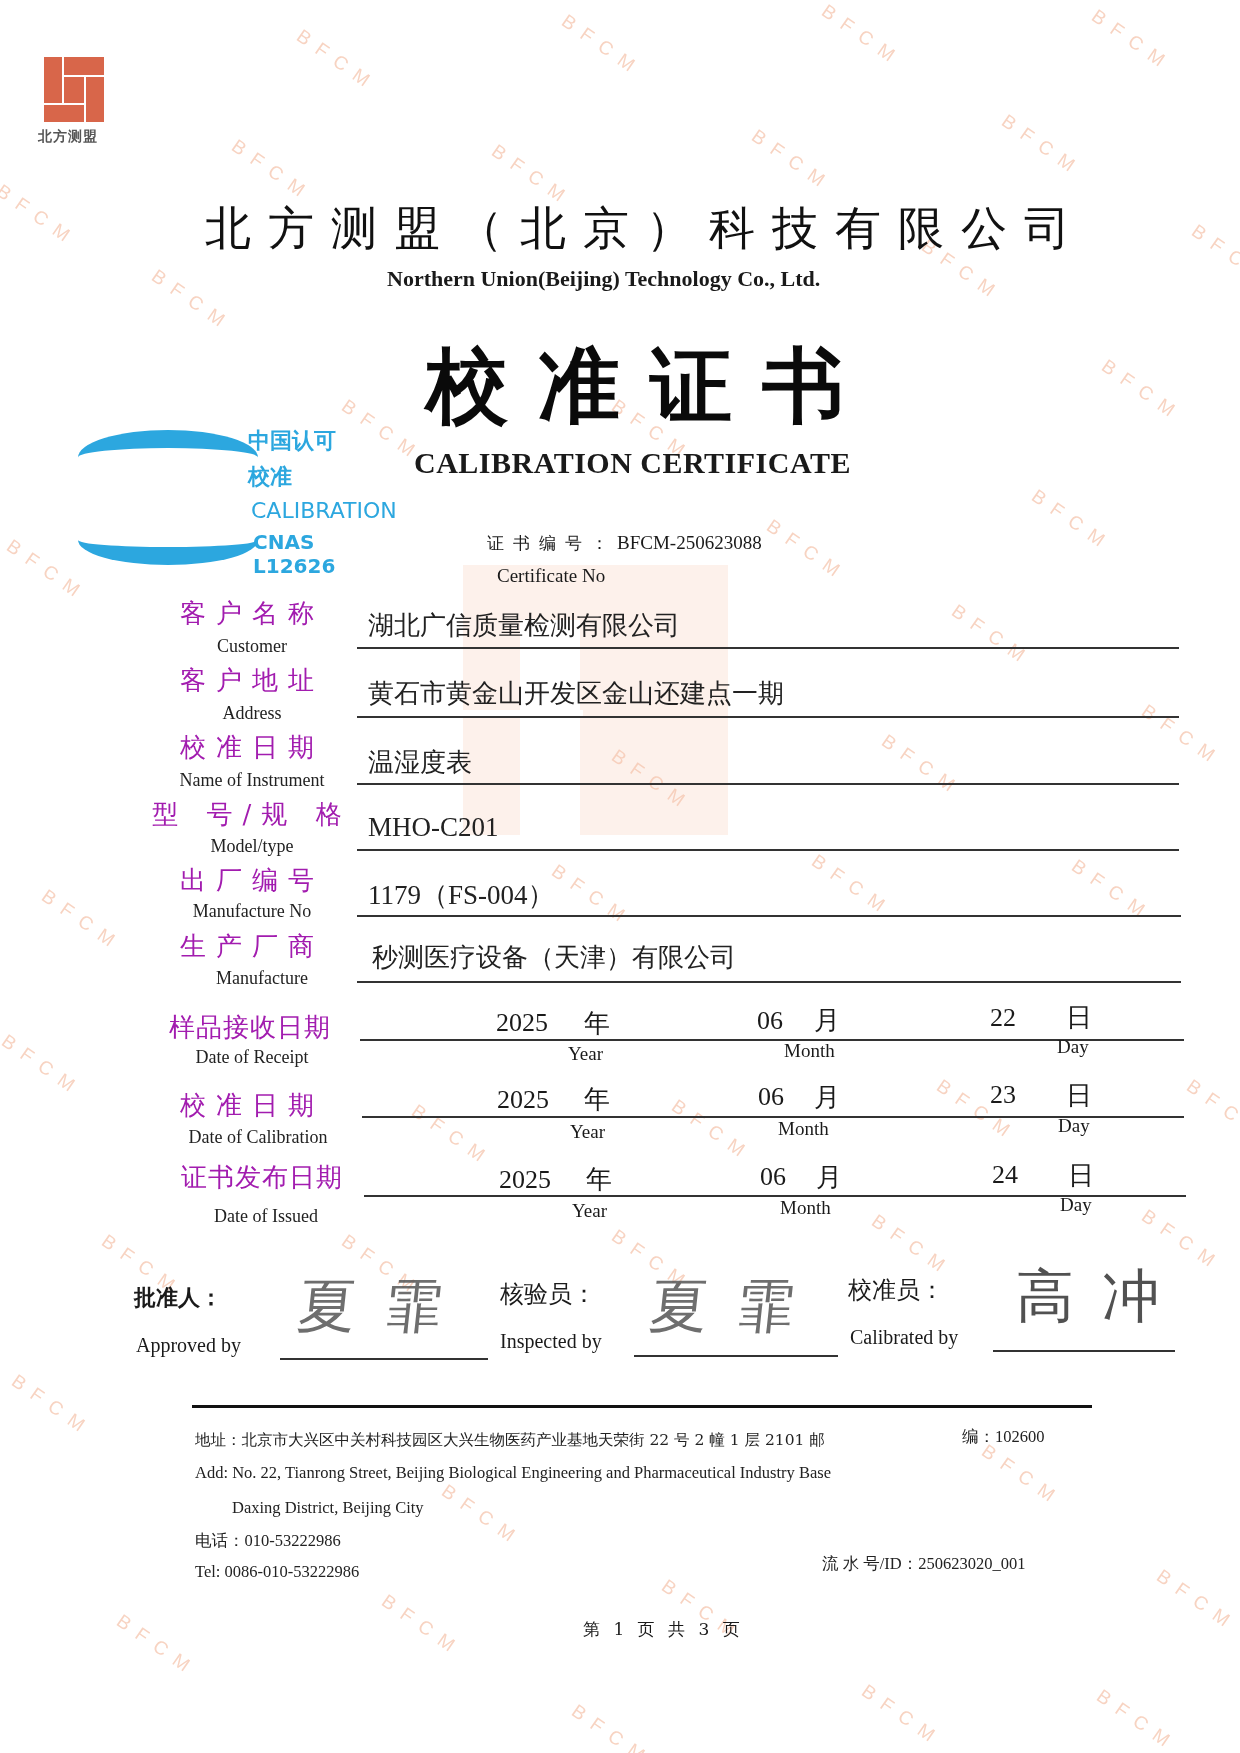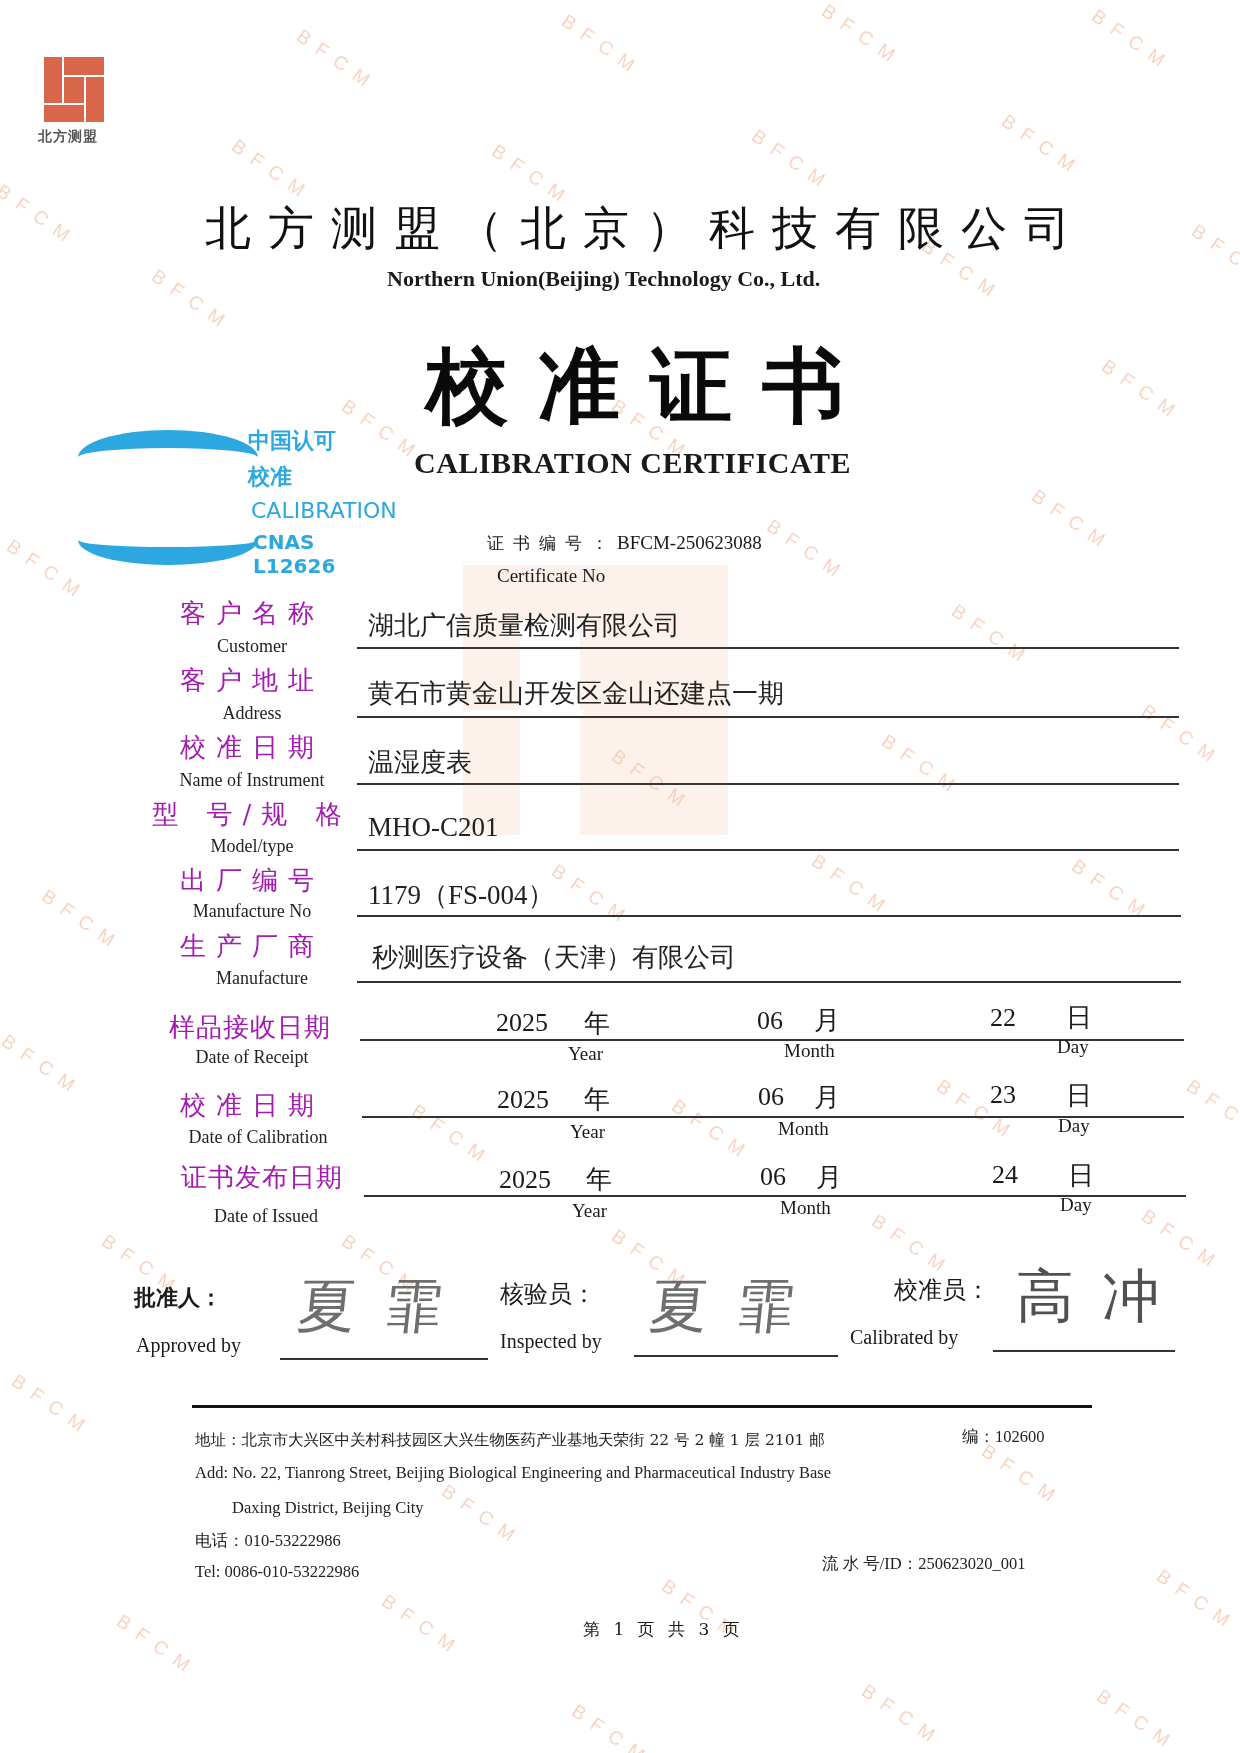--- a/index.html
+++ b/index.html
@@ -227,21 +227,21 @@
   <div class="sig" style="left:298px;top:1268px;">夏霏</div>
   <div class="rule" style="left:280px;top:1358px;width:208px;"></div>
 </div>
 <div>
   <div class="sig-label-cn" style="left:500px;top:1278px;">核验员：</div>
   <div class="sig-label-en" style="left:500px;top:1330px;">Inspected by</div>
   <div class="sig" style="left:650px;top:1268px;">夏霏</div>
   <div class="rule" style="left:634px;top:1355px;width:204px;"></div>
 </div>
 <div>
-  <div class="sig-label-cn" style="left:894px;top:1274px;">校准员：</div>
+  <div class="sig-label-cn" style="left:848px;top:1274px;">校准员：</div>
   <div class="sig-label-en" style="left:850px;top:1326px;">Calibrated by</div>
   <div class="sig" style="left:1016px;top:1258px;color:#333;transform:none;">高冲</div>
   <div class="rule" style="left:993px;top:1350px;width:182px;"></div>
 </div>
 
 <div class="footer-rule"></div>
 <div class="foot foot-cn" style="left:195px;top:1430px;">地址：北京市大兴区中关村科技园区大兴生物医药产业基地天荣街 22 号 2 幢 1 层 2101 邮</div>
 <div class="foot" style="left:962px;top:1426px;">编：102600</div>
 <div class="foot" style="left:195px;top:1463px;">Add:  No. 22, Tianrong Street, Beijing Biological Engineering and Pharmaceutical Industry Base</div>
 <div class="foot" style="left:232px;top:1498px;">Daxing District, Beijing City</div>

